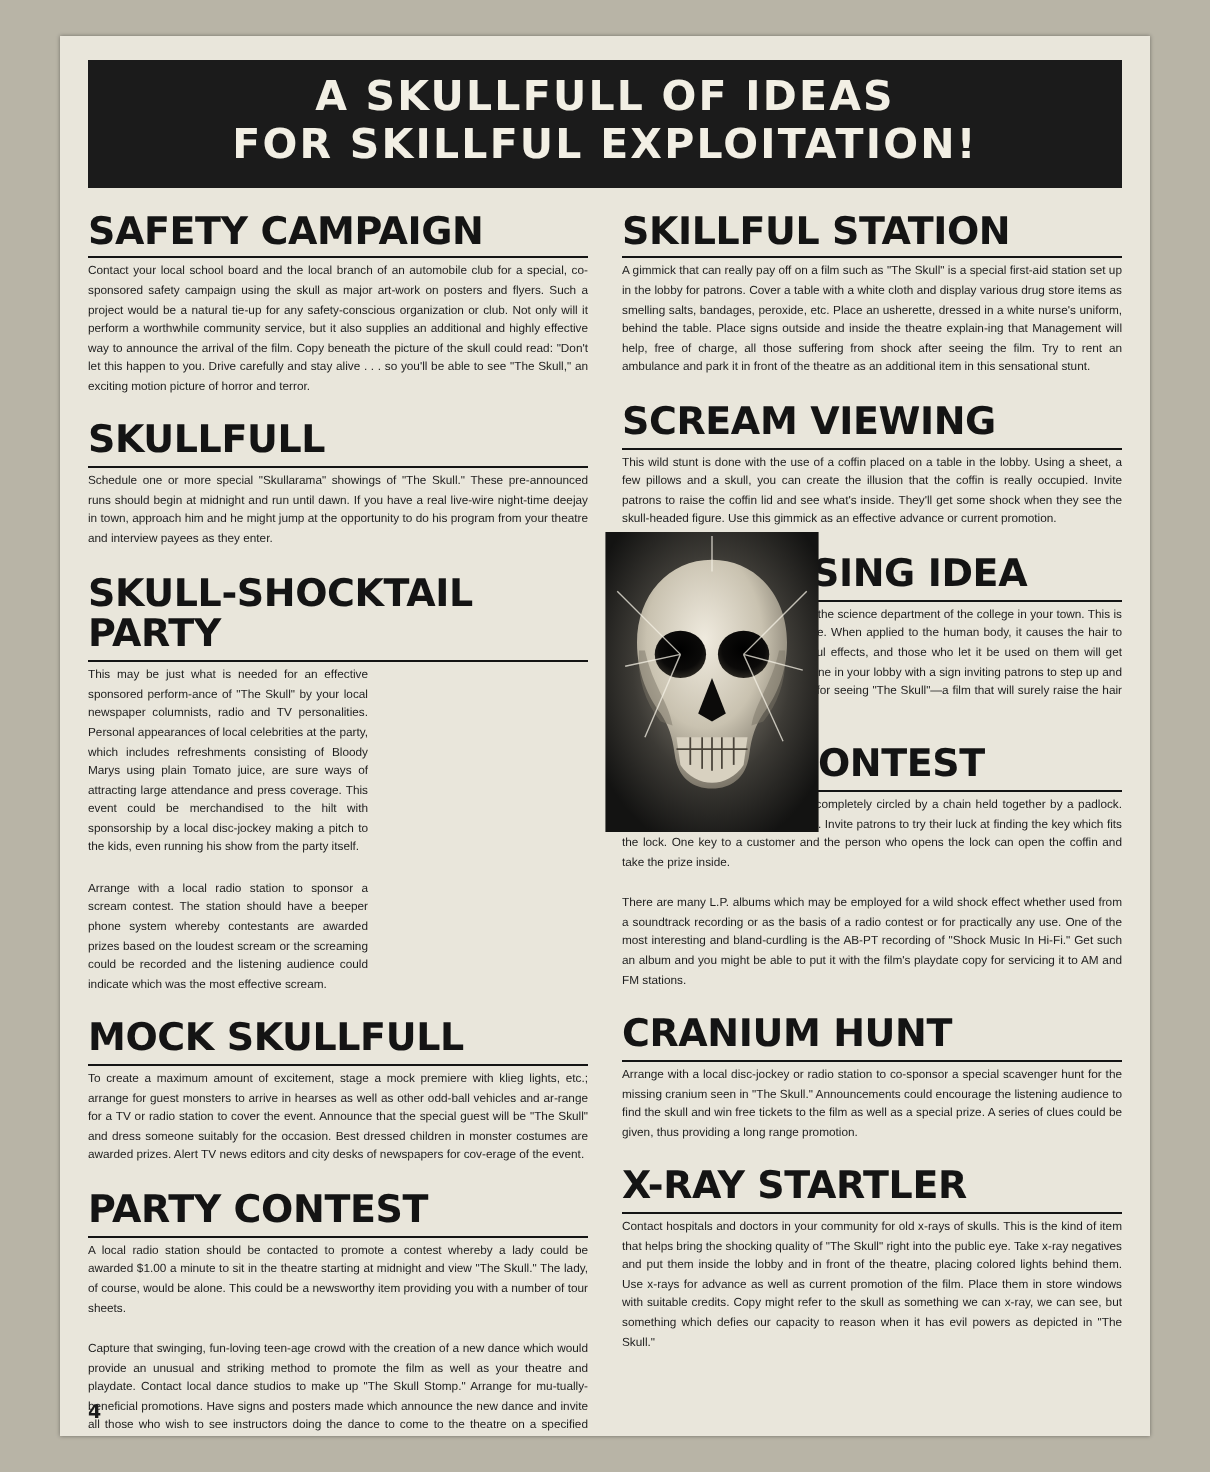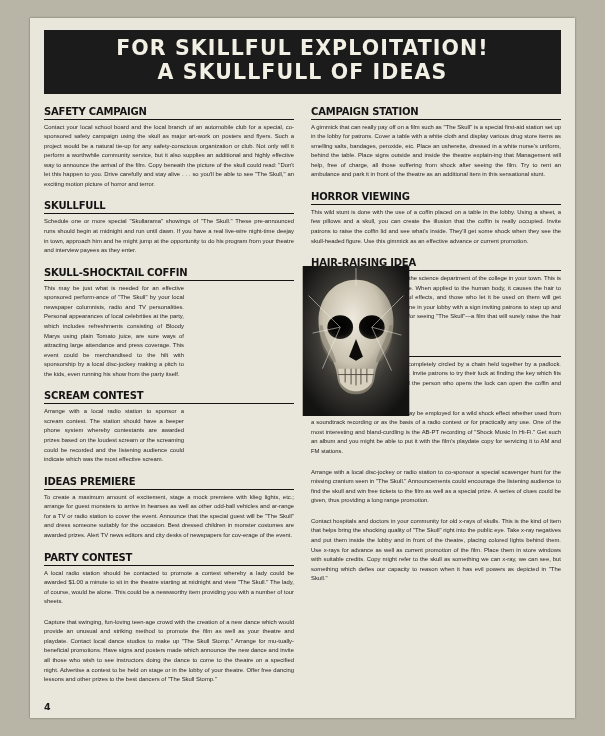--- a/index.html
+++ b/index.html
@@ -53,21 +53,21 @@
   }
   .col {
     width: 250px;
   }
   .section {
     margin-bottom: 11px;
   }
   h2.sec-title {
     font-family: "DejaVu Sans", sans-serif;
     font-weight: bold;
-    font-size: 10px;
+    font-size: 19px;
     letter-spacing: -0.2px;
     margin: 0 0 2px 0;
     color: #141414;
     border-bottom: 1.6px solid #141414;
     padding-bottom: 2px;
     line-height: 1.1;
   }
   p.sec-body {
     margin: 3px 0 0 0;
     font-family: "Liberation Sans", sans-serif;
@@ -103,22 +103,22 @@
     width: 140px;
   }
 </style>
 </head>
 <body>
 
 <div class="page">
   <div class="page-inner">
 
     <div class="banner">
+      <div class="line">A SKULLFULL OF IDEAS</div>
       <div class="line">FOR SKILLFUL EXPLOITATION!</div>
-      <div class="line">A SKULLFULL OF IDEAS</div>
     </div>
 
     <div class="imgfloat-left">
       <svg class="skull-shape" viewBox="0 0 108 152" xmlns="http://www.w3.org/2000/svg">
         <defs>
           <radialGradient id="bg" cx="50%" cy="45%" r="62%">
             <stop offset="0%" stop-color="#9a9386"></stop>
             <stop offset="60%" stop-color="#3c3a35"></stop>
             <stop offset="100%" stop-color="#131312"></stop>
           </radialGradient>
@@ -172,64 +172,65 @@
       <div class="col">
         <div class="section">
           <h2 class="sec-title">SAFETY CAMPAIGN</h2>
           <p class="sec-body">Contact your local school board and the local branch of an automobile club for a special, co-sponsored safety campaign using the skull as major art-work on posters and flyers. Such a project would be a natural tie-up for any safety-conscious organization or club. Not only will it perform a worthwhile community service, but it also supplies an additional and highly effective way to announce the arrival of the film. Copy beneath the picture of the skull could read: "Don't let this happen to you. Drive carefully and stay alive . . . so you'll be able to see "The Skull," an exciting motion picture of horror and terror.</p>
         </div>
         <div class="section">
           <h2 class="sec-title">SKULLFULL</h2>
           <p class="sec-body">Schedule one or more special "Skullarama" showings of "The Skull." These pre-announced runs should begin at midnight and run until dawn. If you have a real live-wire night-time deejay in town, approach him and he might jump at the opportunity to do his program from your theatre and interview payees as they enter.</p>
         </div>
         <div class="section">
-          <h2 class="sec-title">SKULL-SHOCKTAIL COFFIN</h2>
+          <h2 class="sec-title">SKULL-SHOCKTAIL PARTY</h2>
           <p class="sec-body narrow-body">This may be just what is needed for an effective sponsored perform-ance of "The Skull" by your local newspaper columnists, radio and TV personalities. Personal appearances of local celebrities at the party, which includes refreshments consisting of Bloody Marys using plain Tomato juice, are sure ways of attracting large attendance and press coverage. This event could be merchandised to the hilt with sponsorship by a local disc-jockey making a pitch to the kids, even running his show from the party itself.</p>
         </div>
         <div class="section">
-          <h2 class="sec-title">SCREAM CONTEST</h2>
           <p class="sec-body narrow-body">Arrange with a local radio station to sponsor a scream contest. The station should have a beeper phone system whereby contestants are awarded prizes based on the loudest scream or the screaming could be recorded and the listening audience could indicate which was the most effective scream.</p>
         </div>
         <div class="section">
-          <h2 class="sec-title">IDEAS PREMIERE</h2>
+          <h2 class="sec-title">MOCK SKULLFULL</h2>
           <p class="sec-body">To create a maximum amount of excitement, stage a mock premiere with klieg lights, etc.; arrange for guest monsters to arrive in hearses as well as other odd-ball vehicles and ar-range for a TV or radio station to cover the event. Announce that the special guest will be "The Skull" and dress someone suitably for the occasion. Best dressed children in monster costumes are awarded prizes. Alert TV news editors and city desks of newspapers for cov-erage of the event.</p>
         </div>
         <div class="section">
           <h2 class="sec-title">PARTY CONTEST</h2>
           <p class="sec-body">A local radio station should be contacted to promote a contest whereby a lady could be awarded $1.00 a minute to sit in the theatre starting at midnight and view "The Skull." The lady, of course, would be alone. This could be a newsworthy item providing you with a number of tour sheets.</p>
         </div>
         <div class="section">
           <p class="sec-body">Capture that swinging, fun-loving teen-age crowd with the creation of a new dance which would provide an unusual and striking method to promote the film as well as your theatre and playdate. Contact local dance studios to make up "The Skull Stomp." Arrange for mu-tually-beneficial promotions. Have signs and posters made which announce the new dance and invite all those who wish to see instructors doing the dance to come to the theatre on a specified night. Advertise a contest to be held on stage or in the lobby of your theatre. Offer free dancing lessons and other prizes to the best dancers of "The Skull Stomp."</p>
         </div>
       </div>
 
       <div class="col">
         <div class="section">
-          <h2 class="sec-title">CAMPAIGN STATION</h2>
+          <h2 class="sec-title">SKILLFUL STATION</h2>
           <p class="sec-body">A gimmick that can really pay off on a film such as "The Skull" is a special first-aid station set up in the lobby for patrons. Cover a table with a white cloth and display various drug store items as smelling salts, bandages, peroxide, etc. Place an usherette, dressed in a white nurse's uniform, behind the table. Place signs outside and inside the theatre explain-ing that Management will help, free of charge, all those suffering from shock after seeing the film. Try to rent an ambulance and park it in front of the theatre as an additional item in this sensational stunt.</p>
         </div>
         <div class="section">
-          <h2 class="sec-title">HORROR VIEWING</h2>
+          <h2 class="sec-title">SCREAM VIEWING</h2>
           <p class="sec-body">This wild stunt is done with the use of a coffin placed on a table in the lobby. Using a sheet, a few pillows and a skull, you can create the illusion that the coffin is really occupied. Invite patrons to raise the coffin lid and see what's inside. They'll get some shock when they see the skull-headed figure. Use this gimmick as an effective advance or current promotion.</p>
         </div>
         <div class="section">
           <h2 class="sec-title">HAIR-RAISING IDEA</h2>
           <p class="sec-body">Borrow a "hair-raising machine" from the science department of the college in your town. This is technically known as a static machine. When applied to the human body, it causes the hair to rise straight up. There are no harmful effects, and those who let it be used on them will get plenty of fun from it. Set up the machine in your lobby with a sign inviting patrons to step up and have their hair raised, in preparation for seeing "The Skull"—a film that will surely raise the hair on their heads.</p>
         </div>
         <div class="section">
           <h2 class="sec-title">COFFIN CONTEST</h2>
           <p class="sec-body">Install a coffin in the lobby which is completely circled by a chain held together by a padlock. Near the coffin set out a plate of keys. Invite patrons to try their luck at finding the key which fits the lock. One key to a customer and the person who opens the lock can open the coffin and take the prize inside.</p>
         </div>
         <div class="section">
           <p class="sec-body">There are many L.P. albums which may be employed for a wild shock effect whether used from a soundtrack recording or as the basis of a radio contest or for practically any use. One of the most interesting and bland-curdling is the AB-PT recording of "Shock Music In Hi-Fi." Get such an album and you might be able to put it with the film's playdate copy for servicing it to AM and FM stations.</p>
         </div>
         <div class="section">
+          <h2 class="sec-title">CRANIUM HUNT</h2>
           <p class="sec-body">Arrange with a local disc-jockey or radio station to co-sponsor a special scavenger hunt for the missing cranium seen in "The Skull." Announcements could encourage the listening audience to find the skull and win free tickets to the film as well as a special prize. A series of clues could be given, thus providing a long range promotion.</p>
         </div>
         <div class="section">
+          <h2 class="sec-title">X-RAY STARTLER</h2>
           <p class="sec-body">Contact hospitals and doctors in your community for old x-rays of skulls. This is the kind of item that helps bring the shocking quality of "The Skull" right into the public eye. Take x-ray negatives and put them inside the lobby and in front of the theatre, placing colored lights behind them. Use x-rays for advance as well as current promotion of the film. Place them in store windows with suitable credits. Copy might refer to the skull as something we can x-ray, we can see, but something which defies our capacity to reason when it has evil powers as depicted in "The Skull."</p>
         </div>
       </div>
 
     </div>
   </div>
 
   <div class="page-number">4</div>
 </div>
 

